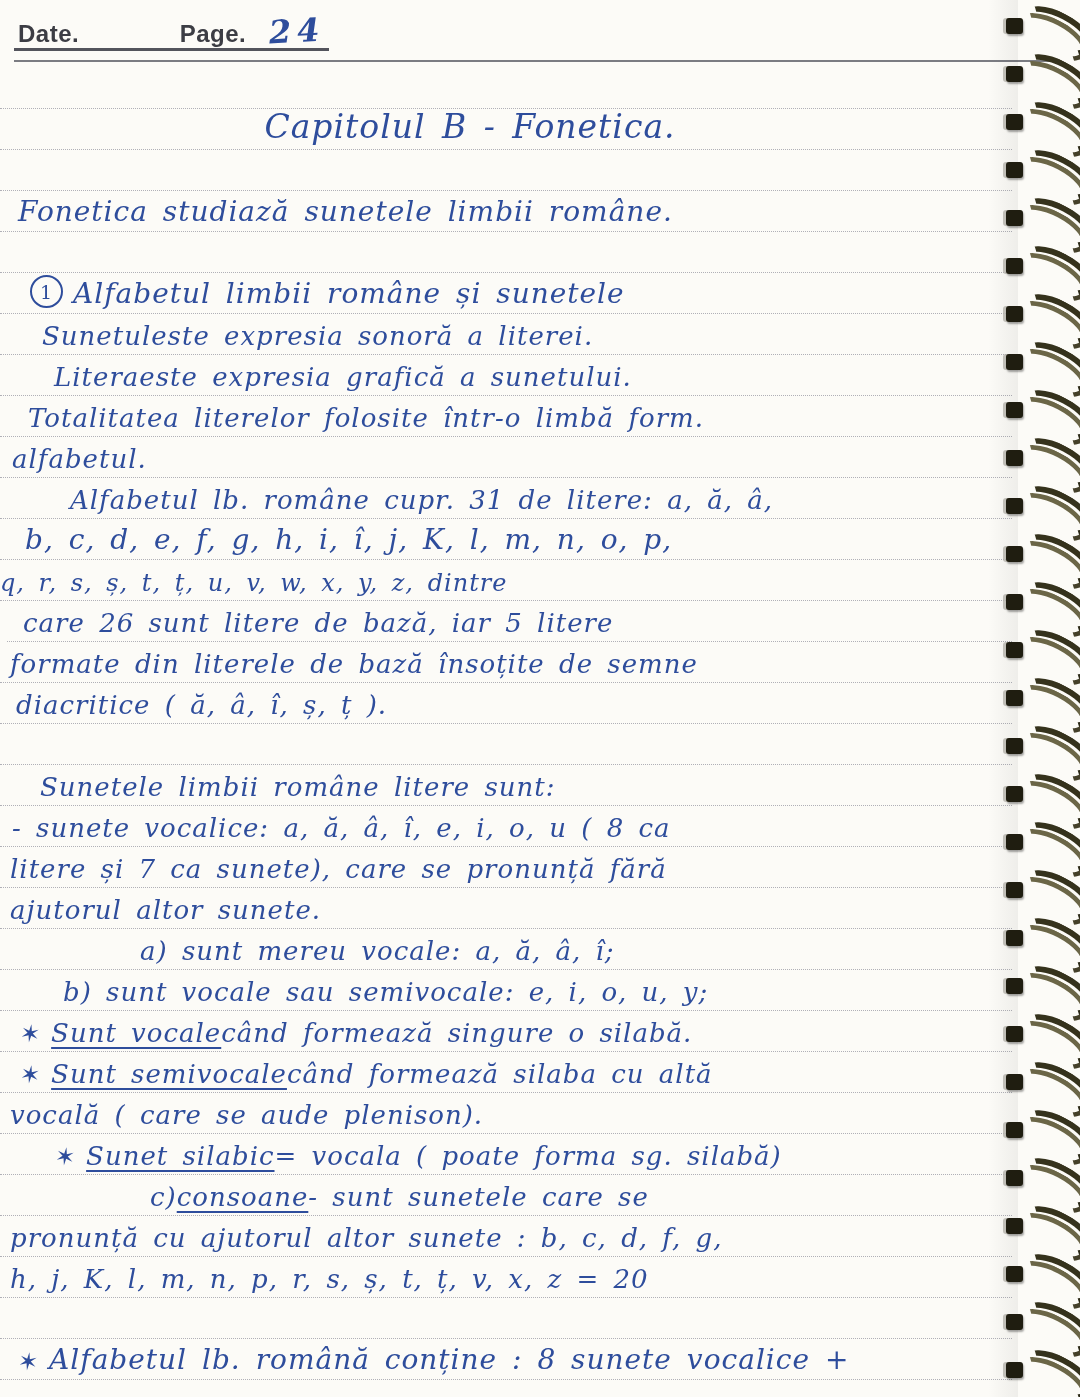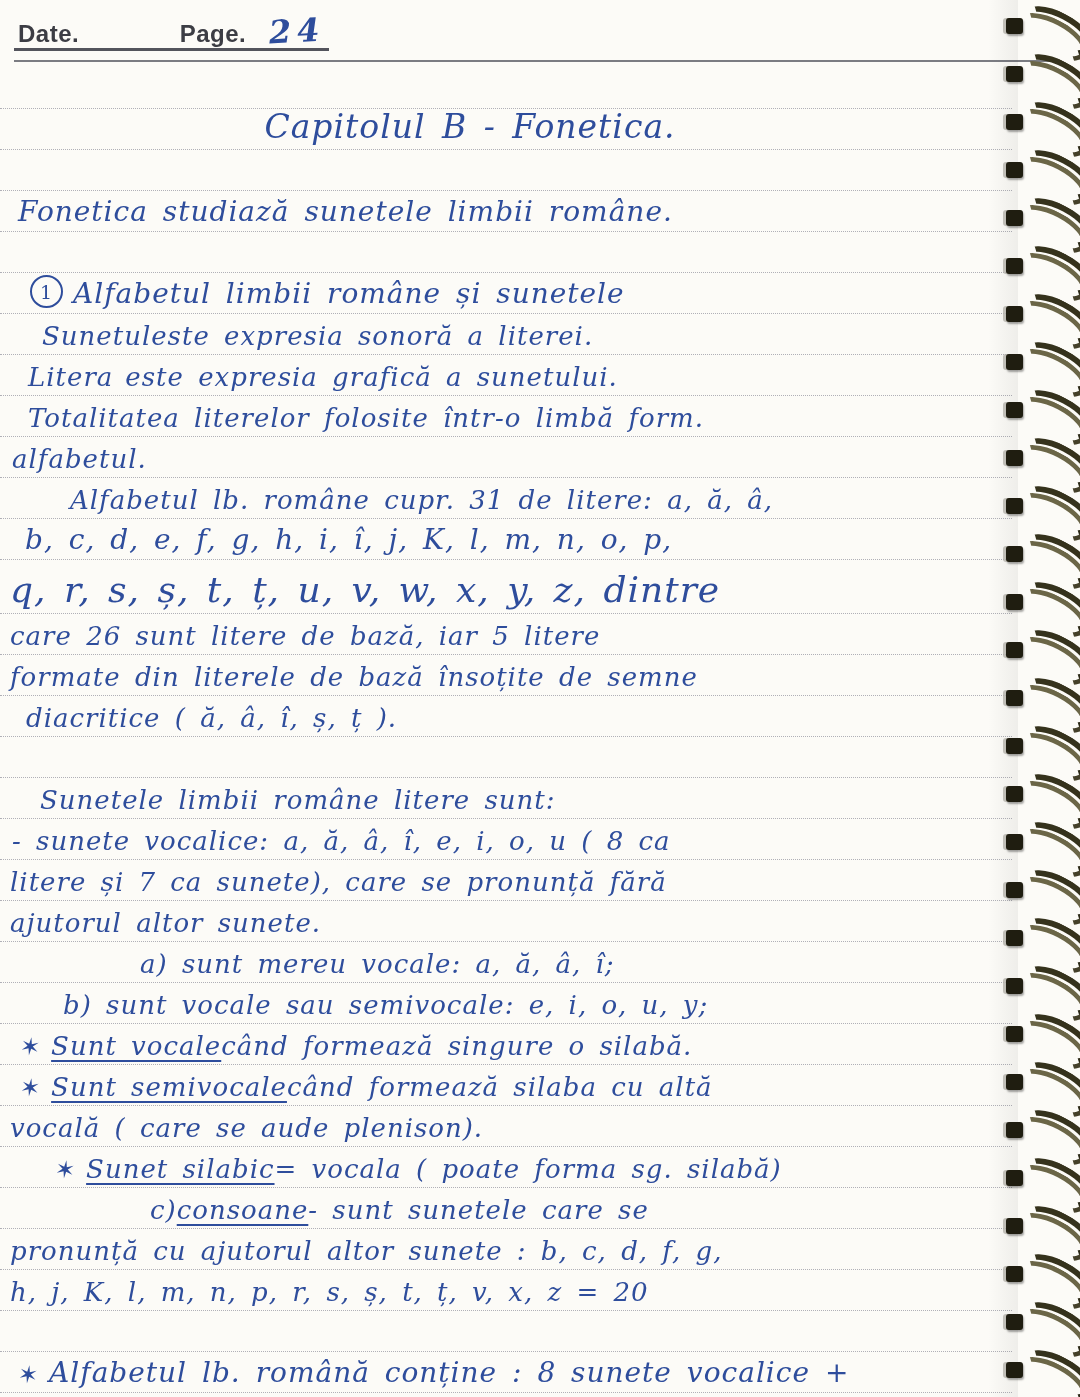--- a/index.html
+++ b/index.html
@@ -131,46 +131,46 @@
       </div>
       <div class="line" style="padding-left: 8px;"></div>
       <div class="line" style="padding-left: 30px; font-size: 28px;">
         <span class="seg circle">1</span>
         <span class="seg wavy-tan">Alfabetul limbii române și sunetele</span>
       </div>
       <div class="line" style="padding-left: 42px;">
         <span class="seg wavy-brown">Sunetul</span>
         <span class="seg plain"> este expresia sonoră a literei.</span>
       </div>
-      <div class="line" style="padding-left: 28px; gap: 12px;">
+      <div class="line" style="padding-left: 54px;">
         <span class="seg wavy-brown">Litera</span>
         <span class="seg plain"> este expresia grafică a sunetului.</span>
       </div>
       <div class="line" style="padding-left: 28px;">
         <span class="seg plain">Totalitatea literelor folosite într-o limbă form.</span>
       </div>
       <div class="line" style="padding-left: 12px;">
         <span class="seg wavy-brown">alfabetul.</span>
       </div>
       <div class="line" style="padding-left: 70px;">
         <span class="seg plain">Alfabetul lb. române cupr. 31 de litere: a, ă, â,</span>
       </div>
       <div class="line" style="padding-left: 25px; font-size: 28px;">
         <span class="seg plain">b, c, d, e, f, g, h, i, î, j, K, l, m, n, o, p,</span>
       </div>
-      <div class="line" style="padding-left: 10px; font-size: 36px; margin-top: 13px;">
+      <div class="line" style="font-size: 24px;">
         <span class="seg plain">q, r, s, ș, t, ț, u, v, w, x, y, z,  dintre</span>
       </div>
-      <div class="line" style="padding-left: 10px;">
+      <div class="line" style="padding-left: 16px; margin-left: 7px;">
         <span class="seg plain">care 26 sunt litere de bază, iar 5 litere</span>
       </div>
       <div class="line" style="padding-left: 10px;">
         <span class="seg plain">formate din literele de bază însoțite de semne</span>
       </div>
-      <div class="line" style="padding-left: 26px;">
+      <div class="line" style="padding-left: 16px;">
         <span class="seg plain">diacritice ( ă, â, î, ș, ț ).</span>
       </div>
       <div class="line" style="padding-left: 8px;"></div>
       <div class="line" style="padding-left: 40px;">
         <span class="seg plain">Sunetele limbii române litere sunt:</span>
       </div>
       <div class="line" style="padding-left: 12px;">
         <span class="seg plain">- sunete  vocalice: a, ă, â, î, e, i, o, u  ( 8 ca</span>
       </div>
       <div class="line" style="padding-left: 10px;">

